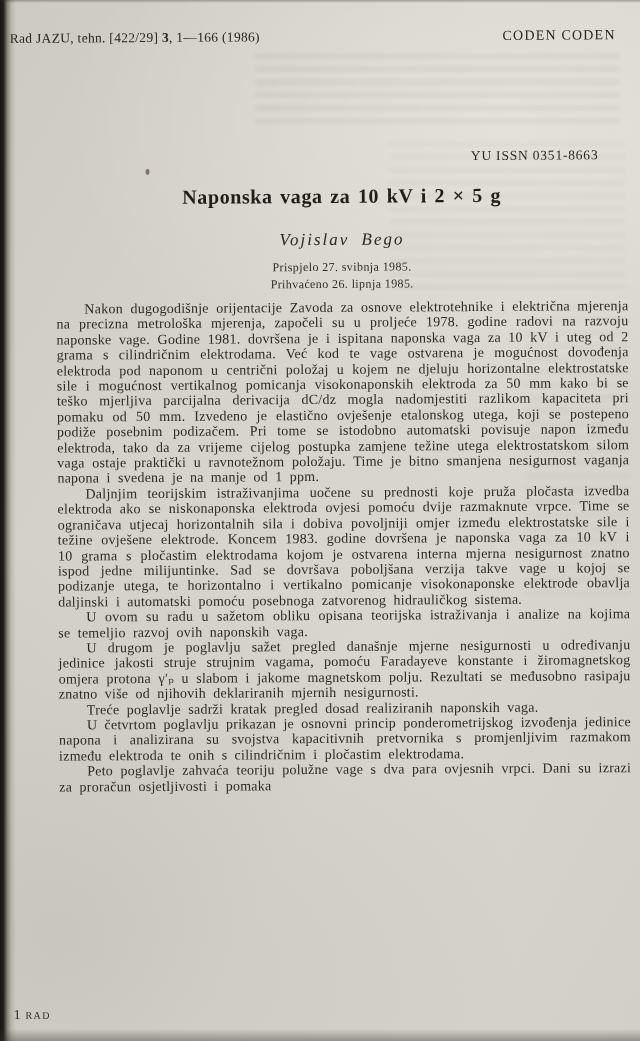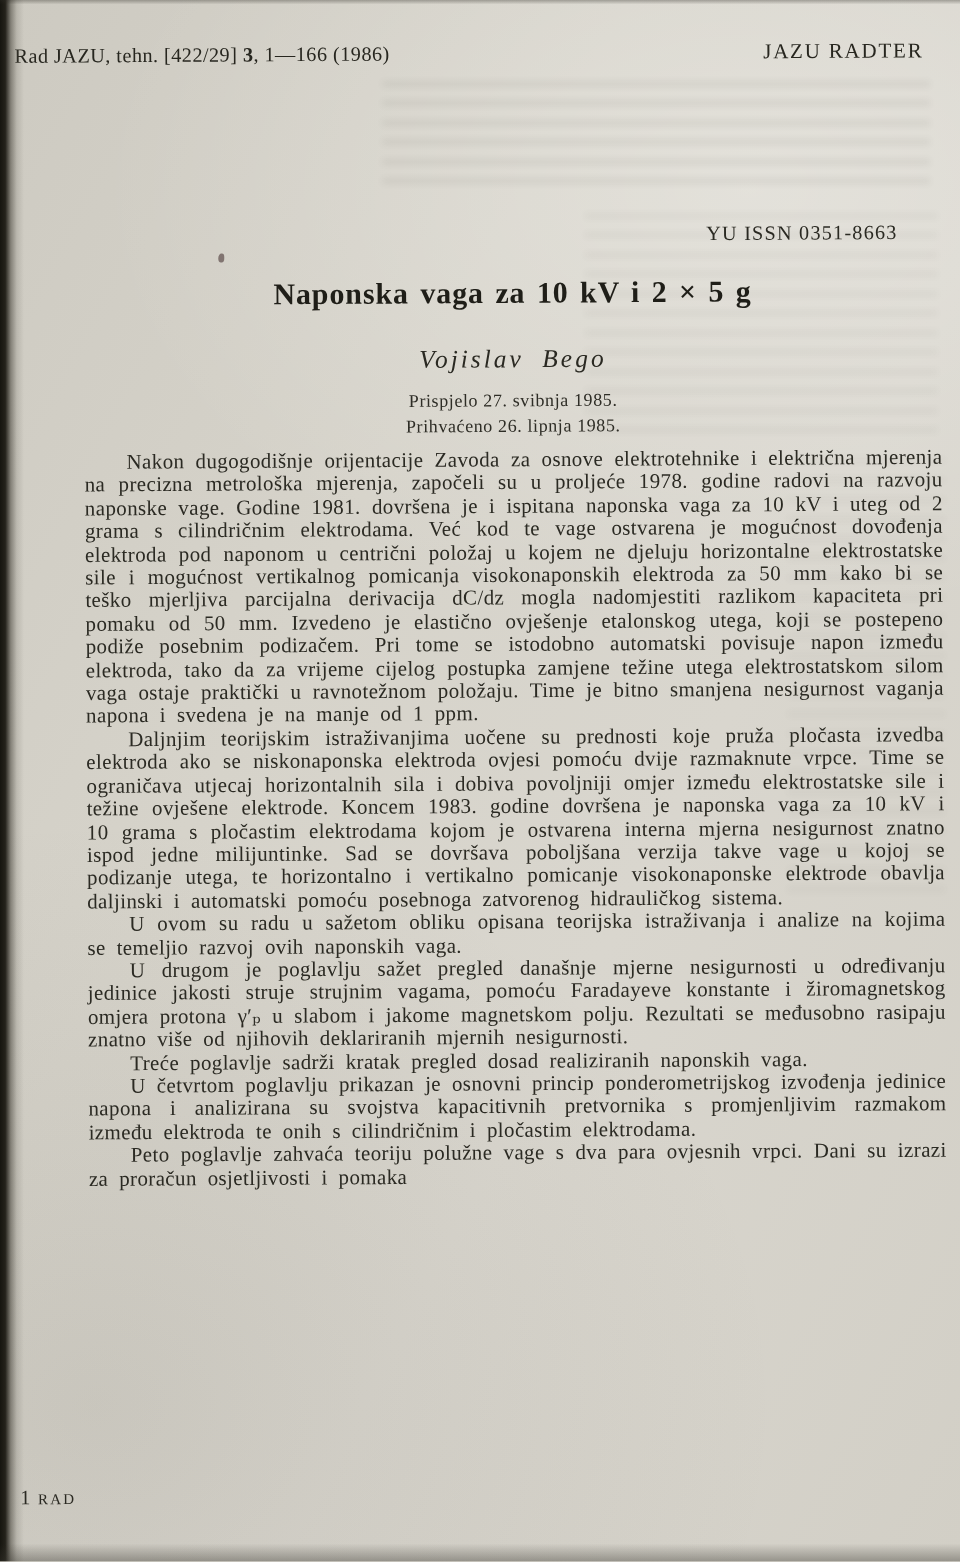--- a/index.html
+++ b/index.html
@@ -42,21 +42,21 @@
   }
   .dates{margin-top:9px;text-align:center;font-size:12px;line-height:17px;letter-spacing:0.4px;color:#2e2d26;}
   .bodytext{margin-top:7px;}
   .bodytext p{
     margin:0;text-align:justify;text-indent:28px;
     font-size:14px;line-height:15.4px;
     letter-spacing:0.25px;word-spacing:3.5px;
     color:#2b2a23;
   }
   
-  .foot{position:absolute;left:10px;bottom:36px;font-size:13.5px;color:#2b2a23;}
+  .foot{position:absolute;left:10px;bottom:20px;font-size:13.5px;color:#2b2a23;}
   .foot .lbl{font-size:10px;letter-spacing:1.5px;margin-left:5px;}
   
   .binding{
     position:absolute;left:0;top:0;bottom:0;width:16px;z-index:5;
     background:linear-gradient(90deg,#16150f 0%,#24221b 22%,rgba(70,67,58,0.55) 45%,rgba(90,87,77,0.18) 70%,rgba(90,87,77,0) 100%);
   }
   .edge-top{position:absolute;left:0;right:0;top:0;height:3px;z-index:5;background:linear-gradient(180deg,rgba(45,43,36,0.35),rgba(45,43,36,0));}
   .edge-bottom{position:absolute;left:0;right:0;bottom:0;height:12px;z-index:5;background:linear-gradient(0deg,rgba(55,53,46,0.40),rgba(55,53,46,0));}
   .ghost{
     position:absolute;z-index:1;filter:blur(2px);pointer-events:none;
@@ -68,21 +68,21 @@
   .speck{position:absolute;top:168px;left:147px;width:4px;height:6px;border-radius:60% 40% 50% 50%;background:rgba(60,40,40,0.55);z-index:2;}
 </style>
 </head>
 <body>
 
 <div class="page">
   <div class="content">
 
     <div class="hdr">
       <div><span>Rad JAZU, tehn. [422/29] </span><b>3</b><span>, 1—166 (1986)</span></div>
-      <div class="coden">JAZU RADTER</div>
+      <div class="coden">CODEN CODEN</div>
     </div>
 
     <div class="main">
       <div class="issn">YU ISSN 0351-8663</div>
 
       <h1 class="title">Naponska vaga za 10 kV i 2 × 5 g</h1>
 
       <div class="author">Vojislav Bego</div>
 
       <div class="dates">

